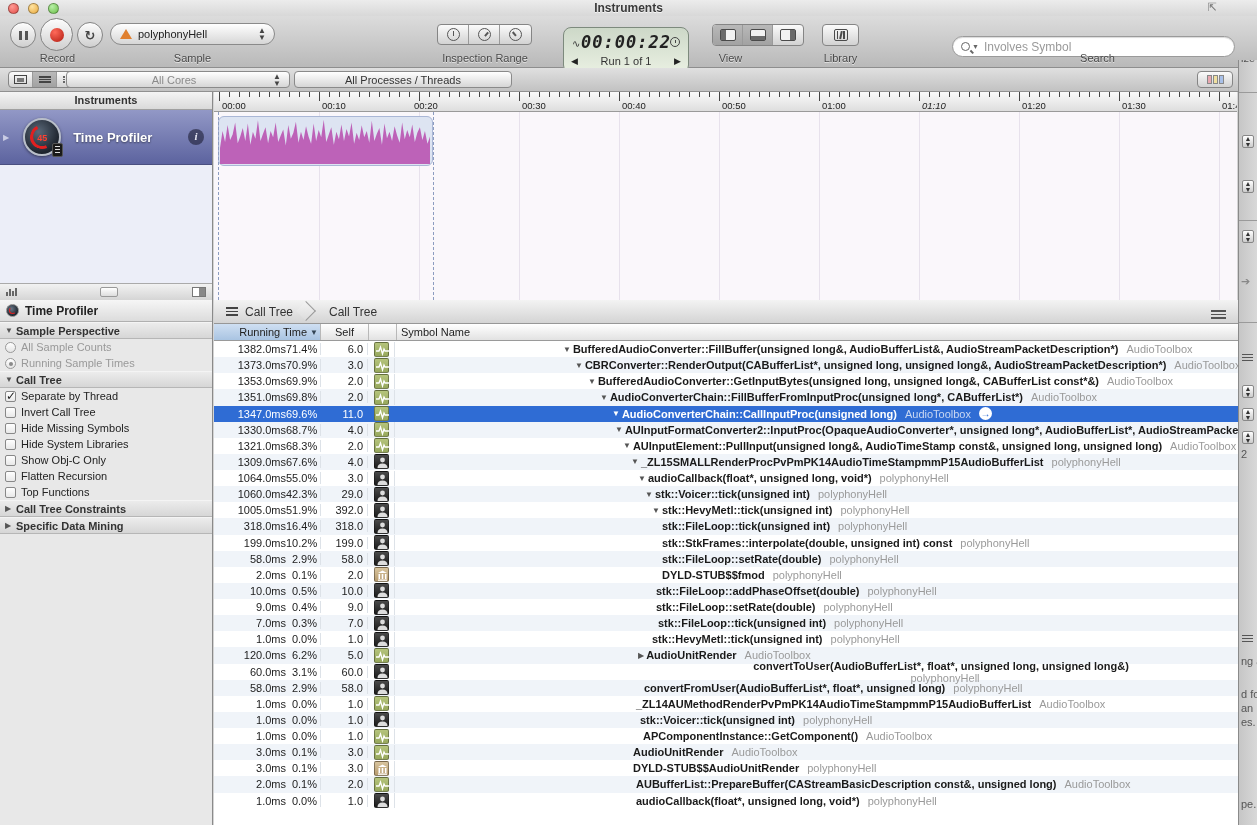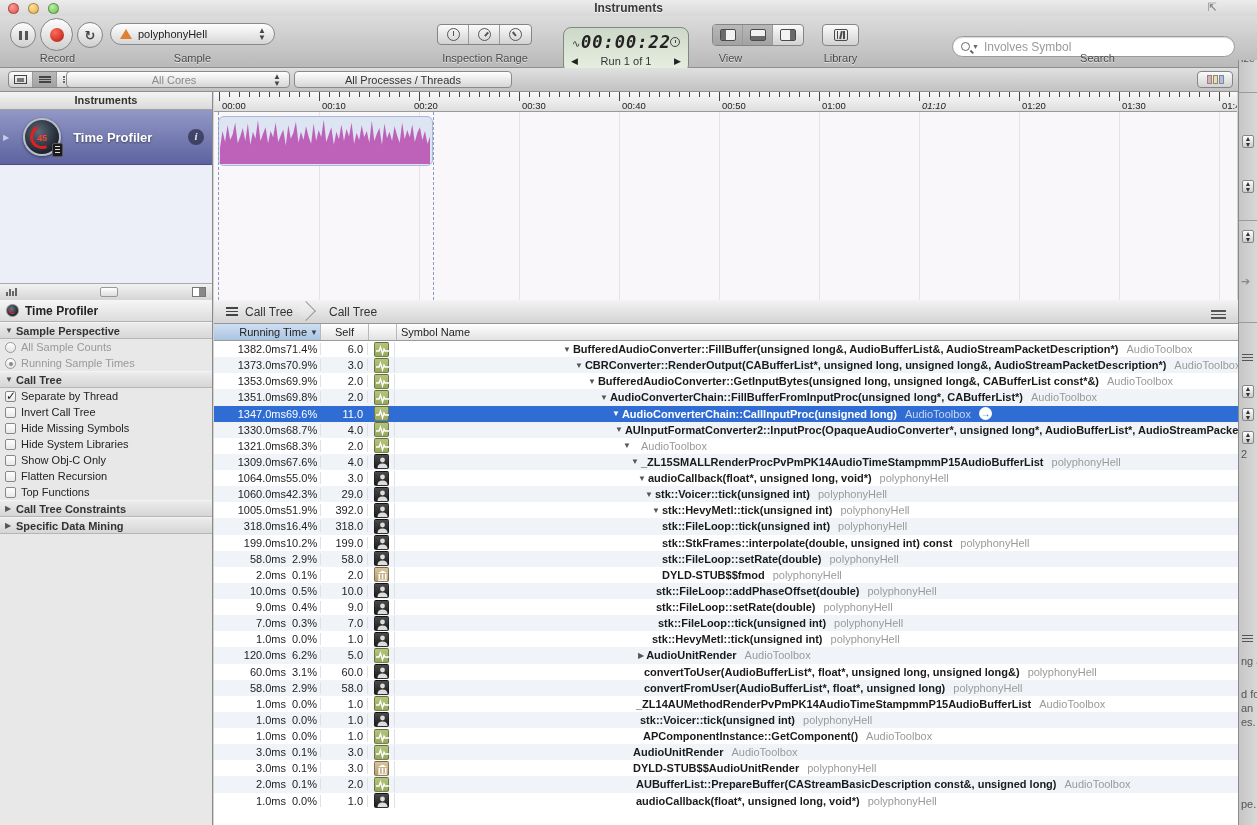--- a/index.html
+++ b/index.html
@@ -722,20 +722,21 @@
     <span class="cell-self">2.0</span>
     <span class="cell-icon">
             <span class="ric wave-ic">
               <svg width="13" height="13" viewBox="0 0 13 13">
                 <polyline points="0,7 3,7 4.5,3 6.5,10 8,5 9,7 13,7" fill="none" stroke="#fff" stroke-width="1.3"></polyline>
               </svg>
             </span>
           </span>
     <span class="cell-sym" style="padding-left: 228px;">
       <span class="tri8">▼</span>
+      <span class="symname">AUInputElement::PullInput(unsigned long&amp;, AudioTimeStamp const&amp;, unsigned long, unsigned long)</span>
       <span class="symlib">AudioToolbox</span>
     </span>
   </div>
 
   <div class="row">
     <span class="cell-time">1309.0ms</span>
     <span class="cell-pct">67.6%</span>
     <span class="cell-self">4.0</span>
     <span class="cell-icon">
             <span class="ric person-ic">
@@ -988,21 +989,21 @@
     <span class="cell-pct">3.1%</span>
     <span class="cell-self">60.0</span>
     <span class="cell-icon">
             <span class="ric person-ic">
               <svg width="13" height="13" viewBox="0 0 13 13">
                 <circle cx="6.5" cy="4" r="2.4" fill="#ddd"></circle>
                 <path d="M1.5 12 Q1.5 7.5 6.5 7.5 Q11.5 7.5 11.5 12 Z" fill="#ddd"></path>
               </svg>
             </span>
           </span>
-    <span class="cell-sym" style="padding-left: 249px;">
+    <span class="cell-sym" style="padding-left: 249px; flex-direction: column;">
 
       <span class="symname">convertToUser(AudioBufferList*, float*, unsigned long, unsigned long&amp;)</span>
       <span class="symlib">polyphonyHell</span>
     </span>
   </div>
 
   <div class="row">
     <span class="cell-time">58.0ms</span>
     <span class="cell-pct">2.9%</span>
     <span class="cell-self">58.0</span>

